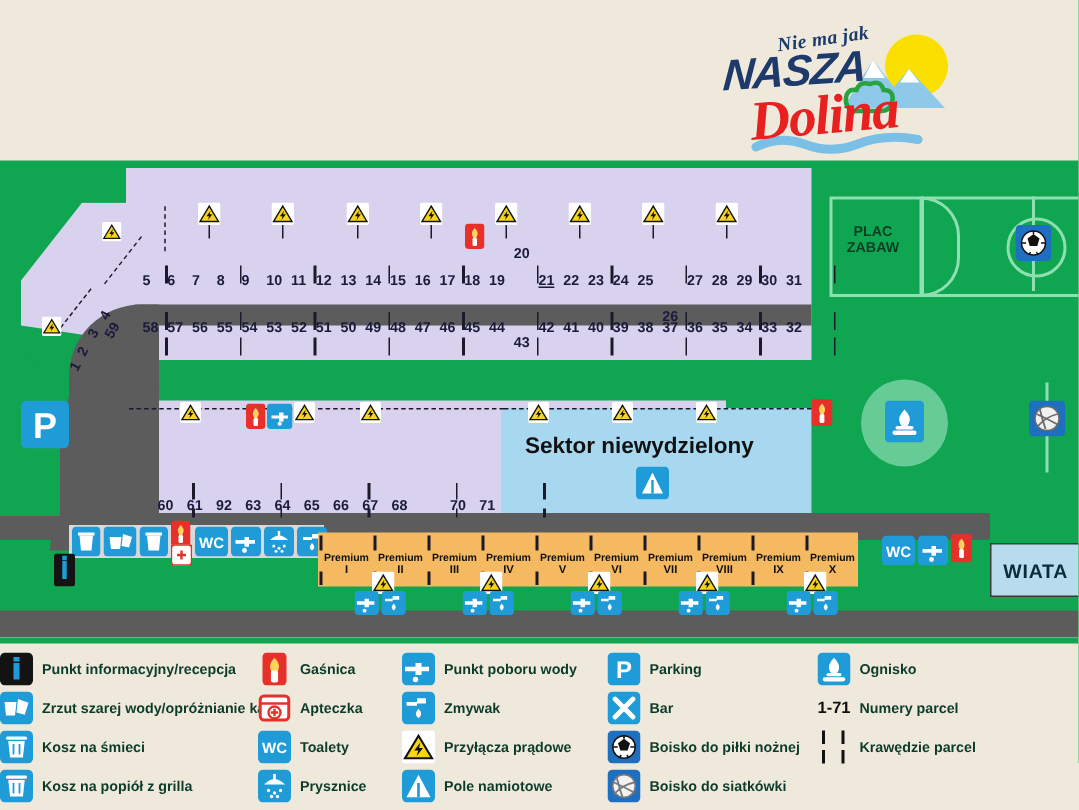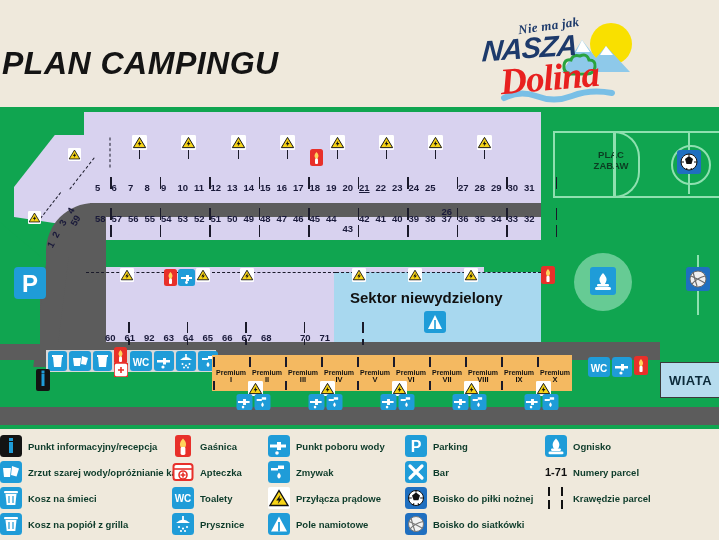--- a/index.html
+++ b/index.html
@@ -38,21 +38,21 @@
 
   
   .divider{position:absolute;background:#1a1a2a;width:1.6px;}
   .hdash{position:absolute;height:0;border-top:1.6px dashed #1a1a2a;}
 
   
   .greenstrip{position:absolute;background:#10a550;}
 
   
   .plac{position:absolute;border:2px solid #8fe0b0;}
-  .plac-label{position:absolute;font-size:9.5px;font-weight:bold;color:#0b3d22;text-align:center;line-height:1.15;white-space:nowrap;margin-left:29px;}
+  .plac-label{position:absolute;font-size:9.5px;font-weight:bold;color:#0b3d22;text-align:center;line-height:1.15;white-space:nowrap;}
   .pitch{position:absolute;border:2px solid #8fe0b0;border-right:none;}
   .circle-light{position:absolute;border-radius:50%;background:#66cb94;}
   .vline{position:absolute;background:#8fe0b0;width:2px;}
 
   
   .chip{position:absolute;display:flex;align-items:center;justify-content:center;}
   .chip svg{display:block;}
 
   
   .premium-strip{position:absolute;background:#f4b961;}
@@ -77,21 +77,20 @@
 
   .edge-mark{width:22px;height:22px;position:relative;margin-right:6px;flex:0 0 22px;}
   .edge-mark i{position:absolute;background:#111;width:2px;height:9px;}
 </style>
 </head>
 <body>
 
 <div class="stage">
 
   <div class="header">
-    <div class="title">PLAN CAMPINGU</div>
 
     <div class="logo">
       <svg width="165" height="88" viewBox="0 0 165 88">
 
         <circle cx="127" cy="26" r="21" fill="#f9e000"></circle>
 
         <path d="M78 54 L98 22 L112 40 L122 28 L146 54 Z" fill="#8ec9ea"></path>
         <path d="M98 22 L106 34 L92 34 Z" fill="#ffffff"></path>
         <path d="M122 28 L129 37 L116 37 Z" fill="#ffffff"></path>
 
@@ -213,21 +212,21 @@
         <div class="num" style="left: 177.5px; top: 75px;">10</div>
         <div class="num" style="left: 194px; top: 75px;">11</div>
         <div class="num" style="left: 210.5px; top: 75px;">12</div>
         <div class="num" style="left: 227px; top: 75px;">13</div>
         <div class="num" style="left: 243.5px; top: 75px;">14</div>
         <div class="num" style="left: 260px; top: 75px;">15</div>
         <div class="num" style="left: 276.5px; top: 75px;">16</div>
         <div class="num" style="left: 293px; top: 75px;">17</div>
         <div class="num" style="left: 309.5px; top: 75px;">18</div>
         <div class="num" style="left: 326px; top: 75px;">19</div>
-        <div class="num" style="left: 342.5px; top: 75px;">20</div>
+        <div class="num" style="left: 342.5px; top: 57px;">20</div>
         <div class="num" style="left: 359px; top: 75px; text-decoration: underline;">21</div>
         <div class="num" style="left: 375.5px; top: 75px;">22</div>
         <div class="num" style="left: 392px; top: 75px;">23</div>
         <div class="num" style="left: 408.5px; top: 75px;">24</div>
         <div class="num" style="left: 425px; top: 75px;">25</div>
         <div class="num" style="left: 441.5px; top: 75px; margin-top: 24px;">26</div>
         <div class="num" style="left: 458px; top: 75px;">27</div>
         <div class="num" style="left: 474.5px; top: 75px;">28</div>
         <div class="num" style="left: 491px; top: 75px;">29</div>
         <div class="num" style="left: 507.5px; top: 75px;">30</div>

